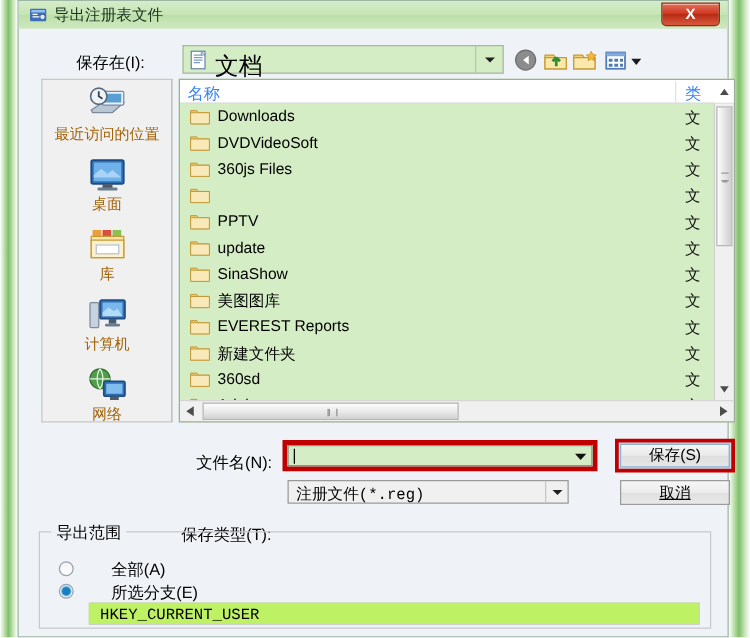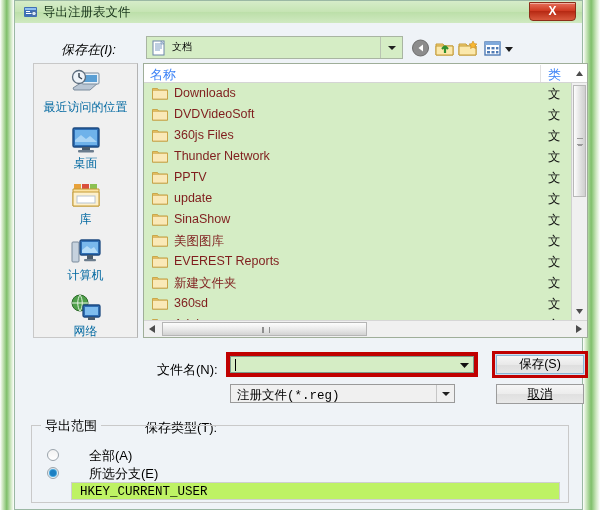--- a/index.html
+++ b/index.html
@@ -82,40 +82,39 @@
     box-sizing: border-box;
     cursor: pointer;
   }
 
   
   #savein-label {
     position: absolute;
     left: 46px; top: 40px;
     font-size: 13px;
     white-space: nowrap;
-    font-style: italic;
   }
   #savein-combo {
     position: absolute;
     left: 131px; top: 35px;
     width: 257px; height: 23px;
     background: #d5edc5;
     border: 1px solid #a9b5a2;
     box-sizing: border-box;
     cursor: pointer;
   }
   #savein-combo-icon {
     position: absolute;
     left: 5px; top: 3px;
     width: 14px; height: 16px;
   }
   #savein-combo-text {
     position: absolute;
     left: 25px; top: 3px;
-    font-size: 10px;
+    font-size: 19px;
     text-align: right;
   }
   #savein-combo-arrow {
     position: absolute;
     right: 0px; top: 0px;
     width: 22px; height: 21px;
     border-left: 1px solid #b9c4b2;
     box-sizing: border-box;
     cursor: pointer;
   }
@@ -164,21 +163,21 @@
     cursor: pointer;
   }
   .place-icon {
     display: block;
     margin: 0 auto 1px auto;
     width: 34px; height: 32px;
   }
   .place-label {
     display: block;
     font-size: 12px;
-    color: #0369a1;
+    color: #a16207;
     line-height: 13px;
   }
 
   
   #filelist {
     position: absolute;
     left: 128px; top: 62px;
     width: 445px; height: 275px;
     background: #d5edc5;
     border: 1px solid #9fae99;
@@ -222,21 +221,21 @@
   }
   .file-icon {
     position: absolute;
     left: 8px; top: 3px;
     width: 16px; height: 14px;
   }
   .file-name {
     position: absolute;
     left: 30px; top: 3px;
     font-size: 12.5px;
-    color: #7f1d1d;
+    color: #000000;
     white-space: nowrap;
   }
   .file-type {
     position: absolute;
     left: 404px; top: 3px;
     font-size: 12.5px;
     color: #101010;
     white-space: nowrap;
   }
   
@@ -633,21 +632,20 @@
             <path d="M0.5 4.2h15v8.9H0.5z" fill="#fae9b8" stroke="#c39a3a" stroke-width=".8"></path>
           </svg>
           <span class="file-name">360js Files</span>
           <span class="file-type">文</span>
         </div>
         <div class="file-row">
           <svg class="file-icon" viewBox="0 0 16 14">
             <path d="M0.5 2.5h5l1.2 1.6h8.8v9H0.5z" fill="#f0c96a" stroke="#c39a3a" stroke-width=".8"></path>
             <path d="M0.5 4.2h15v8.9H0.5z" fill="#fae9b8" stroke="#c39a3a" stroke-width=".8"></path>
           </svg>
-          <span class="file-name">Thunder Network</span>
           <span class="file-type">文</span>
         </div>
         <div class="file-row">
           <svg class="file-icon" viewBox="0 0 16 14">
             <path d="M0.5 2.5h5l1.2 1.6h8.8v9H0.5z" fill="#f0c96a" stroke="#c39a3a" stroke-width=".8"></path>
             <path d="M0.5 4.2h15v8.9H0.5z" fill="#fae9b8" stroke="#c39a3a" stroke-width=".8"></path>
           </svg>
           <span class="file-name">PPTV</span>
           <span class="file-type">文</span>
         </div>

